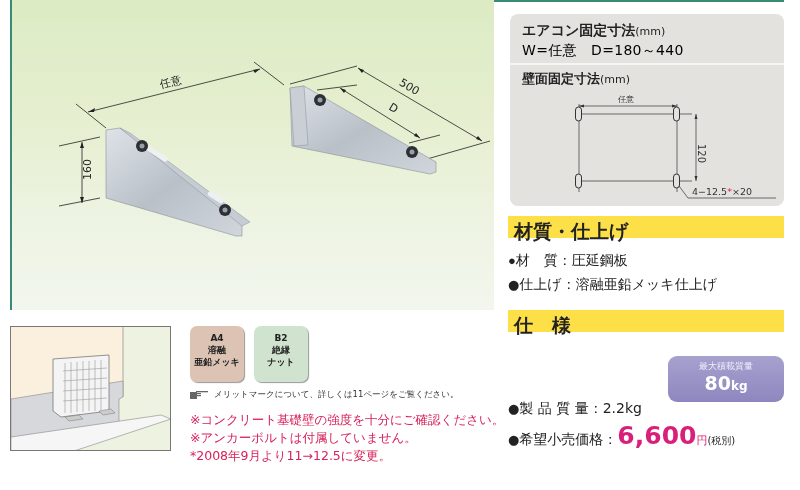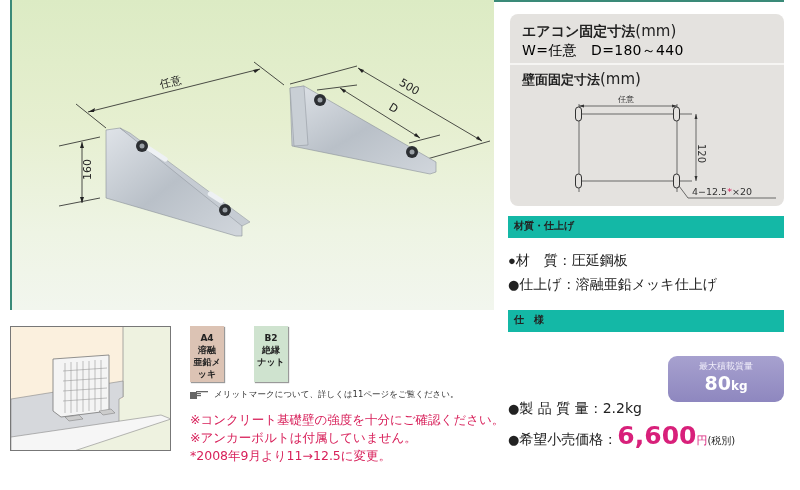--- a/index.html
+++ b/index.html
@@ -15,28 +15,28 @@
     overflow: hidden;
   }
   .product-photo svg { position: absolute; left: 0; top: 0; }
 
   .dim-box {
     position: absolute; left: 510px; top: 14px; width: 274px; height: 192px;
     background: #e4e2df; border-radius: 8px;
   }
   .dim-box .divider { position: absolute; left: 0; top: 49px; width: 274px; height: 2px; background: #f6f5f3; }
   .dim-box .t1 { position: absolute; left: 12px; top: 8px; font-size: 14px; font-weight: bold; color: #222; }
-  .dim-box .t1 small, .dim-box .t3 small { font-size: 15px; font-weight: normal; }
+  .dim-box .t1 small, .dim-box .t3 small { font-size: 11px; font-weight: normal; }
   .dim-box .t2 { position: absolute; left: 12px; top: 28px; font-size: 14px; color: #000000; letter-spacing: 0.3px; }
   .dim-box .t3 { position: absolute; left: 12px; top: 56px; font-size: 13px; font-weight: bold; color: #222; }
   .dim-box svg { position: absolute; left: 0; top: 0; }
 
   .section-bar {
     position: absolute; left: 508px; width: 276px; height: 22px;
-    background: #14b8a6; font-size: 10px; font-weight: bold; color: #222;
+    background: #fde047; font-size: 19px; font-weight: bold; color: #222;
     padding: 3px 0 0 6px;
   }
   .spec-line { position: absolute; left: 508px; font-size: 14px; color: #222; white-space: nowrap; }
   .spec-line .bullet { font-size: 13px; }
 
   .load-badge {
     position: absolute; left: 668px; top: 356px; width: 116px; height: 46px;
     border-radius: 9px; background: linear-gradient(180deg, #a7a1cf 0%, #8e87bf 100%);
     color: #fff; text-align: center;
   }
@@ -47,21 +47,21 @@
   .price { color: #d8207a; font-weight: bold; font-size: 25px; }
   .price-unit { color: #d8207a; font-size: 11px; }
   .price-tax { font-size: 10px; color: #222; }
 
   .install-illust {
     position: absolute; left: 10px; top: 326px; width: 161px; height: 125px;
     border: 1px solid #777; overflow: hidden; background: #eef2e0;
   }
 
   .merit {
-    position: absolute; top: 326px; width: 34px; height: 56px; border-radius: 0;
+    position: absolute; top: 326px; width: 54px; height: 56px; border-radius: 7px;
     font-size: 9px; font-weight: bold; color: #222; text-align: center; line-height: 12px;
     padding-top: 6px; box-shadow: 1px 1px 1px #999;
   }
   .merit.a4 { left: 190px; background: #dcc3b4; }
   .merit.b2 { left: 254px; background: #cfe3cf; }
 
   .merit-note { position: absolute; left: 190px; top: 389px; font-size: 8.5px; color: #333; white-space: nowrap; }
   .merit-note .hand { display: inline-block; width: 18px; height: 8px; vertical-align: middle; margin-right: 6px; position: relative; }
 
   .warn { position: absolute; left: 190px; font-size: 12.5px; color: #d8205a; white-space: nowrap; }

